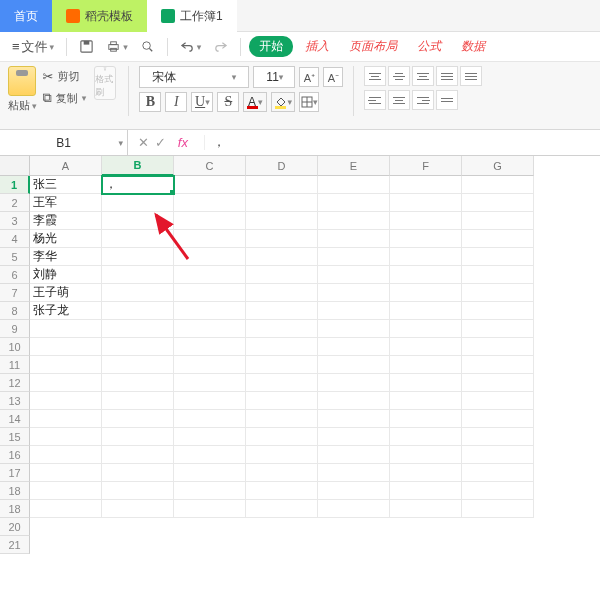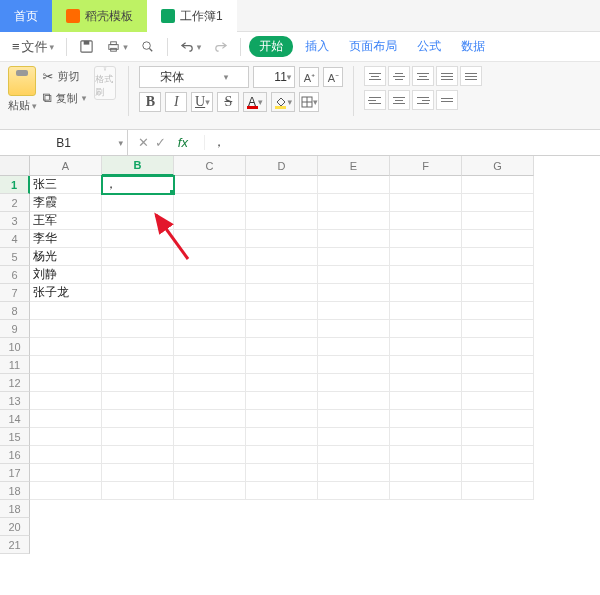--- a/index.html
+++ b/index.html
@@ -14,55 +14,55 @@
 .ticon.orange { background: #ff6a00; }
 .ticon.green { background: #0fa562; }
 
 .filebar { display: flex; align-items: center; height: 30px; background: #fff; border-bottom: 1px solid #e6e6e6; padding: 0 8px; gap: 4px; }
 .fb-btn { display: flex; align-items: center; gap: 2px; padding: 2px 4px; color: #555; cursor: pointer; }
 .fb-btn.menu { font-size: 13px; }
 .caret { font-size: 9px; color: #888; }
 .vsep { width: 1px; height: 18px; background: #ddd; margin: 0 4px; }
 .fb-ico { width: 15px; height: 15px; display: inline-block; }
 .pill { background: #0fa562; color: #fff; border-radius: 10px; padding: 2px 10px; font-size: 12px; }
-.rtab { padding: 2px 8px; color: #3b82f6; cursor: pointer; }
+.rtab { padding: 2px 8px; color: #ef4444; cursor: pointer; font-style: italic; }
 
 .ribbon { display: flex; height: 68px; background: #f7f7f7; border-bottom: 1px solid #d8d8d8; padding: 4px 8px 2px; gap: 6px; align-items: flex-start; }
 .grp { display: flex; flex-direction: column; }
 .paste-grp { align-items: center; gap: 2px; }
 .paste-ico { width: 28px; height: 30px; background: linear-gradient(#ffe8a3,#ffd25e); border: 1px solid #e0c24a; border-radius: 3px; position: relative; }
 .paste-ico::after { content: ""; position: absolute; top: 3px; left: 7px; width: 12px; height: 6px; background: #999; border-radius: 2px; }
 .lbl { font-size: 11px; color: #555; display: flex; align-items: center; gap: 2px; }
 .clip-grp { gap: 2px; }
 .clip-row { display: flex; align-items: center; gap: 4px; font-size: 11px; color: #555; height: 20px; }
 .scissors, .copyico { font-size: 13px; }
 .brush { width: 22px; height: 34px; border: 1px solid #ddd; border-radius: 3px; background: #fafafa; display: flex; flex-direction: column; align-items: center; justify-content: center; gap: 2px; color: #bbb; font-size: 9px; margin: 0 2px; }
 .font-grp { gap: 4px; }
 .font-row { display: flex; gap: 4px; align-items: center; }
-.combo { height: 22px; border: 1px solid #ccc; background: #fff; display: flex; align-items: center; justify-content: space-between; padding: 0 20px; font-size: 12px; }
+.combo { height: 22px; border: 1px solid #ccc; background: #fff; display: flex; align-items: center; justify-content: space-between; padding: 0 12px; font-size: 12px; }
 .combo.font { width: 110px; }
 .combo.size { width: 42px; }
 .sq { width: 20px; height: 20px; border: 1px solid #ccc; background: #fff; display: flex; align-items: center; justify-content: center; font-size: 11px; color: #555; cursor: pointer; }
 .sq.biu { font-family: "Times New Roman", serif; font-size: 14px; width: 22px; }
 .sq .u { text-decoration: underline; }
 .sq .s { text-decoration: line-through; }
 .colorbox { width: 24px; height: 20px; border: 1px solid #ccc; display: flex; align-items: center; justify-content: center; position: relative; cursor: pointer; }
 .colorbox .bar { position: absolute; bottom: 2px; left: 3px; right: 8px; height: 3px; }
 .align-grp { gap: 4px; }
 .align-row { display: flex; gap: 2px; }
 .alibtn { width: 22px; height: 20px; border: 1px solid #ddd; background: #fff; display: flex; flex-direction: column; justify-content: center; align-items: center; gap: 2px; cursor: pointer; }
 .alibtn span { display: block; height: 1px; background: #777; }
 .alibtn .w1 { width: 12px; } .alibtn .w2 { width: 8px; }
 
 .fxbar { display: flex; align-items: center; height: 26px; border-bottom: 1px solid #d0d0d0; background: #fff; }
 .namebox { width: 128px; height: 26px; border-right: 1px solid #d0d0d0; display: flex; align-items: center; justify-content: center; font-size: 12px; position: relative; }
 .namebox .caret { position: absolute; right: 4px; }
 .fxbtns { display: flex; align-items: center; gap: 6px; padding: 0 10px; border-right: 1px solid #eee; }
 .fxbtn { color: #999; font-size: 13px; cursor: pointer; }
-.fxlabel { font-style: italic; color: #15803d; padding: 0 6px; font-size: 13px; }
+.fxlabel { font-style: italic; color: #ec4899; padding: 0 6px; font-size: 13px; }
 .fxinput { flex: 1; padding: 0 8px; font-size: 12px; color: #333; }
 
 .grid { position: relative; height: 416px; overflow: hidden; }
 .corner { position: absolute; top: 0; left: 0; width: 30px; height: 20px; background: #f3f3f3; border-right: 1px solid #ccc; border-bottom: 1px solid #ccc; }
 .colhead { position: absolute; top: 0; left: 30px; right: 0; height: 20px; display: flex; }
 .ch { width: 72px; height: 20px; border-right: 1px solid #ddd; border-bottom: 1px solid #ccc; background: #f7f7f7; color: #777; font-size: 11px; display: flex; align-items: center; justify-content: center; }
 .ch.active { background: #e8f2e8; color: #0fa562; font-weight: 600; border-bottom: 2px solid #0fa562; }
 .rowhead { position: absolute; top: 20px; left: 0; width: 30px; }
 .rh { height: 18px; border-bottom: 1px solid #ddd; border-right: 1px solid #ccc; background: #f7f7f7; color: #888; font-size: 11px; display: flex; align-items: center; justify-content: center; }
 .rh.active { background: #e8f2e8; color: #0fa562; font-weight: 600; border-right: 2px solid #0fa562; }
@@ -315,57 +315,66 @@
       <div class="row">
         <div class="cell">张三</div>
         <div class="cell sel">，</div>
         <div class="cell"></div>
         <div class="cell"></div>
         <div class="cell"></div>
         <div class="cell"></div>
         <div class="cell"></div>
       </div>
       <div class="row">
+        <div class="cell">王军</div>
+        <div class="cell"></div>
+        <div class="cell"></div>
+        <div class="cell"></div>
+        <div class="cell"></div>
+        <div class="cell"></div>
+        <div class="cell"></div>
+      </div>
+      <div class="row">
         <div class="cell">李霞</div>
         <div class="cell"></div>
         <div class="cell"></div>
         <div class="cell"></div>
         <div class="cell"></div>
         <div class="cell"></div>
         <div class="cell"></div>
       </div>
       <div class="row">
-        <div class="cell">王军</div>
+        <div class="cell">杨光</div>
         <div class="cell"></div>
         <div class="cell"></div>
         <div class="cell"></div>
         <div class="cell"></div>
         <div class="cell"></div>
         <div class="cell"></div>
       </div>
       <div class="row">
         <div class="cell">李华</div>
         <div class="cell"></div>
         <div class="cell"></div>
         <div class="cell"></div>
         <div class="cell"></div>
         <div class="cell"></div>
         <div class="cell"></div>
       </div>
       <div class="row">
-        <div class="cell">杨光</div>
-        <div class="cell"></div>
-        <div class="cell"></div>
-        <div class="cell"></div>
-        <div class="cell"></div>
-        <div class="cell"></div>
-        <div class="cell"></div>
-      </div>
-      <div class="row">
         <div class="cell">刘静</div>
+        <div class="cell"></div>
+        <div class="cell"></div>
+        <div class="cell"></div>
+        <div class="cell"></div>
+        <div class="cell"></div>
+        <div class="cell"></div>
+      </div>
+      <div class="row">
+        <div class="cell">王子萌</div>
         <div class="cell"></div>
         <div class="cell"></div>
         <div class="cell"></div>
         <div class="cell"></div>
         <div class="cell"></div>
         <div class="cell"></div>
       </div>
       <div class="row">
         <div class="cell">张子龙</div>
         <div class="cell"></div>

